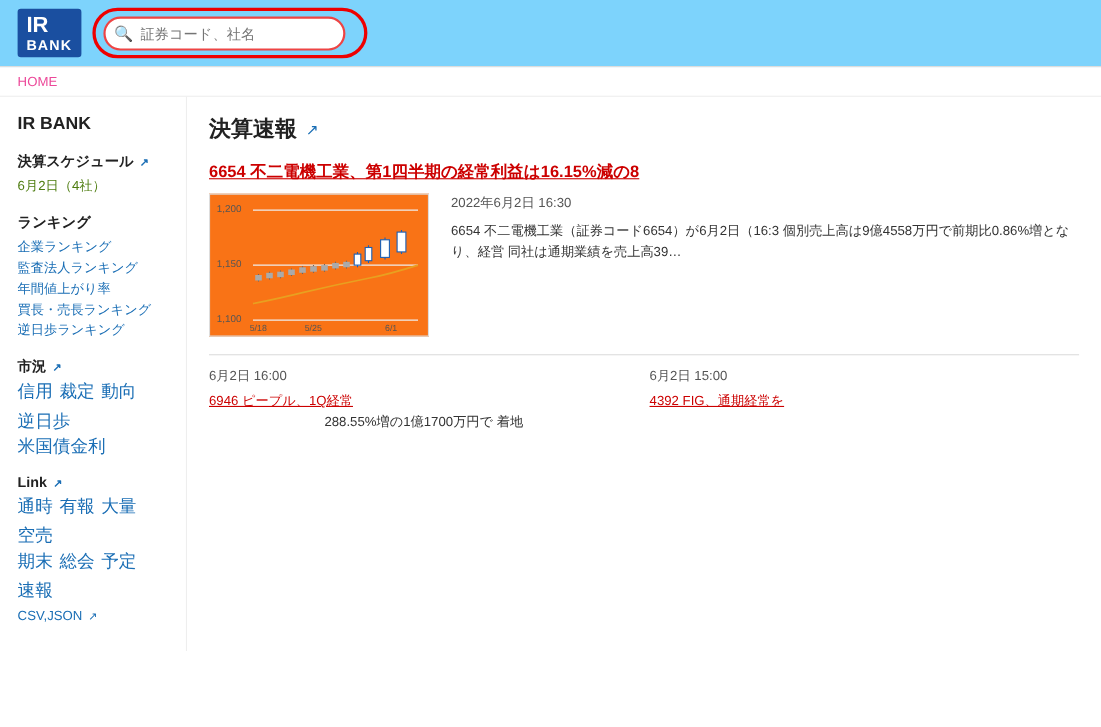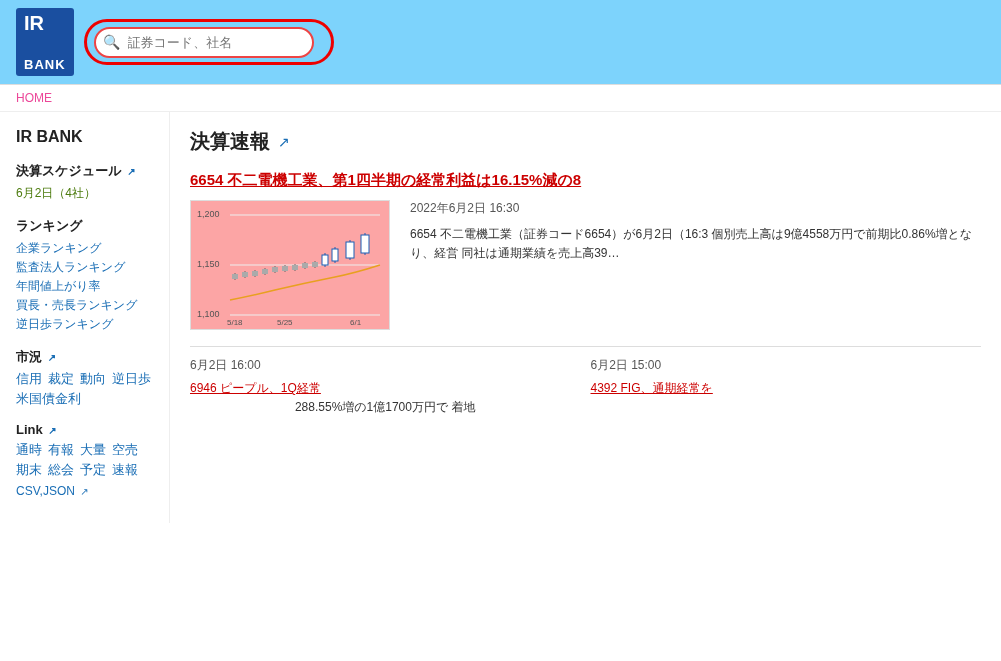--- a/index.html
+++ b/index.html
@@ -21,21 +21,21 @@
     .logo-box {
       background: #1a4fa0;
       color: #fff;
       font-weight: bold;
       font-size: 18px;
       padding: 4px 8px;
       border-radius: 3px;
       line-height: 1.1;
     }
     .logo-ir { font-size: 20px; }
-    .logo-bank { font-size: 13px; letter-spacing: 1px; margin-top: 24px; }
+    .logo-bank { font-size: 13px; letter-spacing: 1px; }
 
     #search-wrapper {
       position: relative;
     }
     #search-input {
       border: 2px solid #e44;
       border-radius: 20px;
       padding: 6px 14px 6px 32px;
       font-size: 13px;
       width: 220px;
@@ -90,21 +90,21 @@
     }
     .sidebar-link {
       display: block;
       color: #1a6eb5;
       text-decoration: none;
       font-size: 12px;
       padding: 1px 0;
     }
     .sidebar-section { margin-bottom: 8px; }
     .sidebar-inline { display: flex; gap: 6px; flex-wrap: wrap; }
-    .sidebar-inline a { color: #1a6eb5; text-decoration: none; font-size: 13px; }
+    .sidebar-inline a { color: #1a6eb5; text-decoration: none; font-size: 16px; }
     .ext-icon {
       display: inline-block;
       font-size: 10px;
       color: #1a6eb5;
       margin-left: 2px;
     }
     .ir-bank-title {
       font-size: 16px;
       font-weight: bold;
       color: #222;
@@ -146,21 +146,21 @@
     .article-body {
       display: flex;
       gap: 20px;
       margin-bottom: 16px;
     }
 
     
     .chart-container {
       width: 200px;
       min-width: 200px;
-      background: #fca5a5;
+      background: #f97316;
       border: 1px solid #ddd;
       padding: 4px;
       position: relative;
       height: 130px;
     }
     .chart-svg { width: 100%; height: 100%; }
 
     .article-text-area {
       flex: 1;
     }

